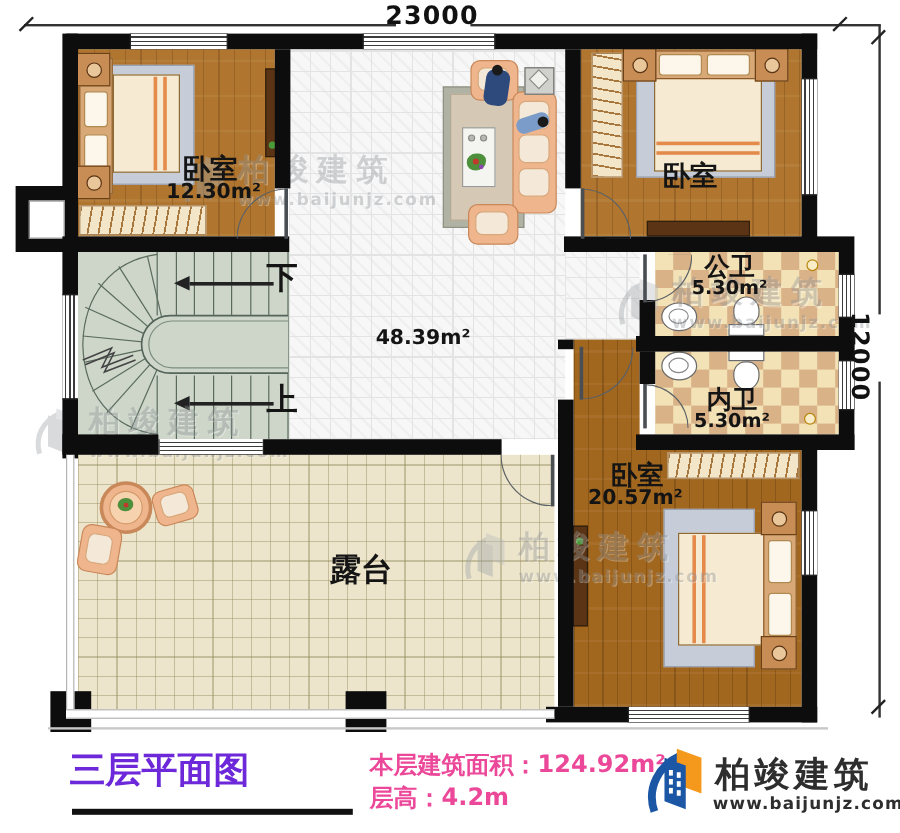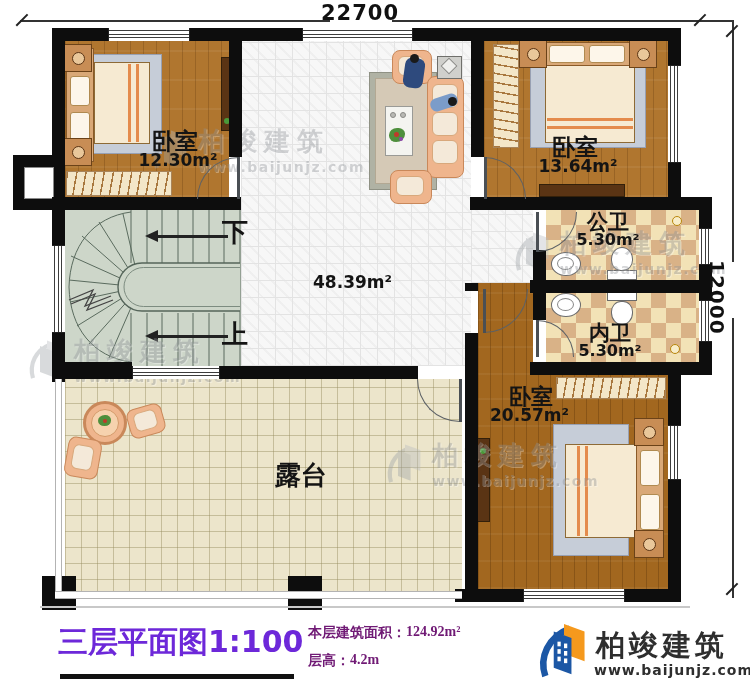--- a/index.html
+++ b/index.html
@@ -64,21 +64,21 @@
   .tick{width:16px;height:2.2px;background:#222;transform:rotate(-45deg);}
   .dimline{background:#333;}
   
   .wm{display:flex;align-items:center;gap:6px;opacity:.38;pointer-events:none;}
   .wm-name{font-size:26px;font-weight:bold;letter-spacing:7px;color:#8f9398;
            text-shadow:1px 1px 0 rgba(255,255,255,.8);white-space:nowrap;}
   .wm-site{font-size:14px;font-weight:bold;letter-spacing:1.5px;color:#8f9398;
            text-shadow:1px 1px 0 rgba(255,255,255,.8);white-space:nowrap;}
   
   .ft-title{font-size:30px;color:#6d28d9;font-weight:700;white-space:nowrap;}
-  .ft-info{font-size:14px;color:#701a75;font-weight:600;white-space:nowrap;font-family:Liberation Serif, serif;}
+  .ft-info{font-size:20px;color:#ec4899;font-weight:600;white-space:nowrap;}
   .brand-name{font-size:29px;font-weight:800;letter-spacing:4px;color:#2e2e2e;white-space:nowrap;}
   .brand-site{font-size:14px;font-weight:800;letter-spacing:1px;color:#2e2e2e;white-space:nowrap;}
   .arrowline{background:#222;}
   .arrowhead{width:0;height:0;border-top:6px solid transparent;border-bottom:6px solid transparent;border-right:13px solid #222;}
 </style>
 </head>
 <body>
 
 <div id="stage">
 
@@ -317,45 +317,43 @@
   <div class="abs leaf" style="left:459px;top:379px;width:2.5px;height:43px"></div>
 
   <div class="abs rail-v" style="left:55px;top:379px;width:7px;height:219px"></div>
   <div class="abs rail-h" style="left:55px;top:591px;width:407px;height:8px"></div>
   <div class="abs" style="left:40px;top:606px;width:650px;height:2px;background:#c8c8c8"></div>
 
   <div class="abs dimline" style="left:20px;top:20px;width:310px;height:1.6px"></div>
   <div class="abs dimline" style="left:392px;top:20px;width:342px;height:1.6px"></div>
   <div class="abs tick" style="left:14px;top:19px"></div>
   <div class="abs tick" style="left:692px;top:19px"></div>
-  <div class="abs dim lbl" style="left:320px;top:2px;width:80px;height:22px;font-size:21px">22700</div>
+  <div class="abs dim lbl" style="left:320px;top:2px;width:80px;height:22px;font-size:21px">23000</div>
   <div class="abs dimline" style="left:732px;top:21px;width:1.6px;height:241px"></div>
   <div class="abs dimline" style="left:732px;top:318px;width:1.6px;height:280px"></div>
   <div class="abs tick" style="left:724px;top:30px"></div>
   <div class="abs tick" style="left:724px;top:588px"></div>
   <div class="abs dim lbl" style="left:686px;top:279px;width:60px;height:22px;font-size:20px;transform:rotate(90deg)">12000</div>
 
   <div class="abs lbl" style="left:110px;top:129px;width:130px;font-size:23px">卧室</div>
   <div class="abs lbl" style="left:108px;top:152px;width:140px;font-size:17px">12.30m²</div>
   <div class="abs lbl" style="left:510px;top:135px;width:130px;font-size:23px">卧室</div>
-  <div class="abs lbl" style="left:508px;top:158px;width:140px;font-size:17px">13.64m²</div>
   <div class="abs lbl" style="left:570px;top:211px;width:76px;font-size:21px">公卫</div>
   <div class="abs lbl" style="left:568px;top:232px;width:80px;font-size:16px">5.30m²</div>
   <div class="abs lbl" style="left:572px;top:322px;width:76px;font-size:21px">内卫</div>
   <div class="abs lbl" style="left:570px;top:343px;width:80px;font-size:16px">5.30m²</div>
   <div class="abs lbl" style="left:485px;top:385px;width:92px;font-size:22px">卧室</div>
   <div class="abs lbl" style="left:482px;top:407px;width:95px;font-size:17px">20.57m²</div>
   <div class="abs lbl" style="left:310px;top:274px;width:85px;font-size:17px">48.39m²</div>
   <div class="abs lbl" style="left:270px;top:462px;width:62px;font-size:26px">露台</div>
   <div class="abs lbl" style="left:221px;top:219px;width:28px;font-size:26px">下</div>
   <div class="abs lbl" style="left:221px;top:321px;width:28px;font-size:26px">上</div>
 
   <div class="abs" style="left:58px;top:622px;width:260px;height:40px;display:flex;align-items:baseline">
     <span class="ft-title">三层平面图</span>
-      <span class="ft-title">1:100</span>
   </div>
   <div class="abs" style="left:60px;top:674px;width:234px;height:5px;background:#111"></div>
   <div class="abs" style="left:308px;top:624px;height:22px;display:flex">
     <span class="ft-info">本层建筑面积：</span>
       <span class="ft-info">124.92m²</span>
   </div>
   <div class="abs" style="left:308px;top:652px;height:22px;display:flex">
     <span class="ft-info">层高：</span>
       <span class="ft-info">4.2m</span>
   </div>

